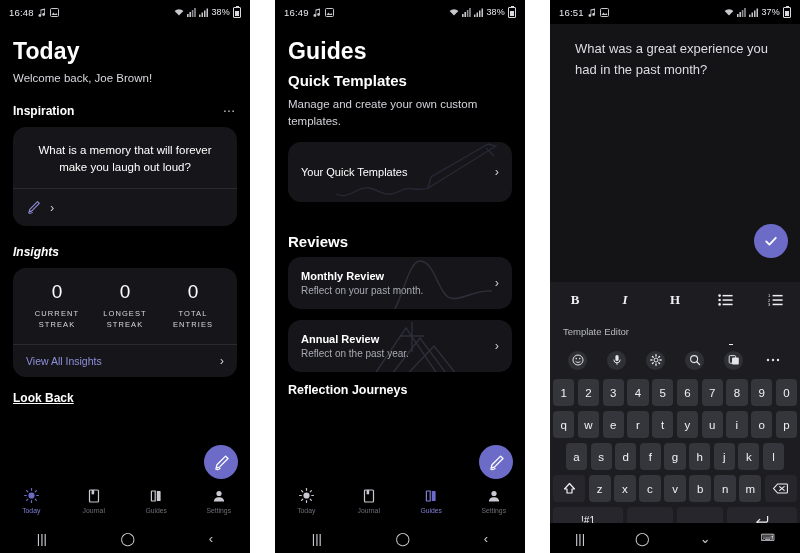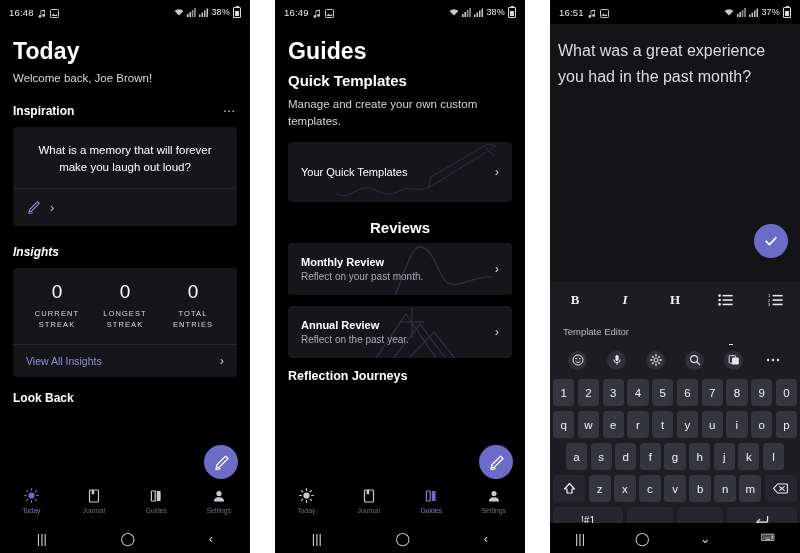--- a/index.html
+++ b/index.html
@@ -2,57 +2,57 @@
 <html><head>
 <meta charset="utf-8">
 <style>
   html,body{margin:0;padding:0;background:#ffffff;}
   body{width:800px;height:553px;font-family:"Liberation Sans",sans-serif;overflow:hidden;}
   .stage{position:relative;width:800px;height:553px;background:#ffffff;display:flex;gap:25px;}
   .phone{position:relative;width:250px;height:553px;background:#000000;overflow:hidden;flex:0 0 250px;}
 
   
   .statusbar{height:24px;display:flex;align-items:center;justify-content:space-between;padding:0 9px;color:#e9e9ee;font-size:9.5px;letter-spacing:.2px;}
-  .sb-left{display:flex;align-items:flex-end;gap:4px;}
+  .sb-left{display:flex;align-items:center;gap:4px;}
   .sb-right{display:flex;align-items:center;gap:3px;font-size:9px;}
   .sb-ico{display:inline-block;opacity:.92;line-height:1;}
   .battglyph{display:inline-block;width:6px;height:9px;border:1px solid #d8d8de;border-radius:1px;position:relative;}
   .battglyph:before{content:"";position:absolute;left:1px;right:1px;bottom:1px;height:45%;background:#d8d8de;}
   .battglyph:after{content:"";position:absolute;top:-2px;left:1.5px;width:3px;height:1px;background:#d8d8de;}
 
   
   .scr{position:relative;height:529px;overflow:hidden;}
   .pad{padding:0 13px;}
   h1.title{color:#ffffff;font-size:23px;font-weight:700;margin:14px 0 7px 0;letter-spacing:.1px;}
   .welcome{color:#d9d9e0;font-size:11.5px;margin:0 0 20px 0;}
   .sec-head{display:flex;align-items:flex-start;justify-content:space-between;margin:0 0 9px 0;}
   .sec-title{color:#ffffff;font-size:12px;font-weight:600;}
   .dots{color:#cfcfd6;font-size:13px;letter-spacing:1.5px;line-height:8px;}
-  .card{background:#16161a;border-radius:4px;position:relative;overflow:hidden;}
+  .card{background:#16161a;border-radius:13px;position:relative;overflow:hidden;}
   .chev{color:#cfcfd6;font-size:12.5px;line-height:1;}
 
   
   .insp{padding:15px 13px 0 13px;}
   .insp-q{color:#ffffff;font-size:11.5px;line-height:1.45;text-align:center;padding:0 4px 13px 4px;}
   .insp-div{height:1px;background:#2a2a31;margin:0 -13px;}
   .insp-cta{display:flex;align-items:center;gap:9px;padding:11px 0 11px 0;}
   .insp-cta .lbl{color:#8f8fdc;font-size:11px;flex:1;}
   .pencil-sm{width:15px;height:15px;flex:0 0 15px;}
 
   
   .ins-card{padding:14px 10px 0 10px;}
   .stats{display:flex;}
   .stat{flex:1;text-align:center;}
   .stat .num{color:#ffffff;font-size:19px;font-weight:400;line-height:1.1;}
   .stat .cap{color:#d7d7de;font-size:7.5px;letter-spacing:1.1px;line-height:1.45;margin-top:6px;text-transform:uppercase;}
   .ins-div{height:1px;background:#2a2a31;margin:13px -10px 0 -10px;}
   .ins-cta{display:flex;align-items:flex-end;justify-content:space-between;padding:10px 3px;}
   .ins-cta .lbl{color:#8f8fdc;font-size:10.5px;}
 
-  .lookback{color:#ffffff;font-size:12px;font-weight:600;margin-top:14px;}
+  .lookback{color:#ffffff;font-size:12px;font-weight:600;margin-top:14px;text-decoration:underline;}
 
   
   .fab{position:absolute;right:12px;width:34px;height:34px;border-radius:50%;background:#6c6cc8;display:flex;align-items:center;justify-content:center;box-shadow:0 2px 7px rgba(0,0,0,.55);}
   .fab.p1{bottom:74px;}
   .fab.p2{bottom:74px;}
 
   
   .bnav{position:absolute;left:0;right:0;bottom:30px;height:44px;display:flex;align-items:center;background:#000;}
   .bnav .item{flex:1;display:flex;flex-direction:column;align-items:center;gap:4px;}
   .bnav .ic{height:15px;display:flex;align-items:center;}
@@ -70,21 +70,21 @@
   .rev-card{padding:13px 13px;margin-bottom:11px;}
   .rev-row{display:flex;align-items:center;}
   .rev-txt{flex:1;}
   .rev-t{color:#ffffff;font-size:11px;font-weight:700;margin-bottom:3px;}
   .rev-s{color:#a9a9b4;font-size:10px;}
   .wm{position:absolute;inset:0;pointer-events:none;opacity:.5;}
   .rj{color:#ffffff;font-size:12.5px;font-weight:600;margin-top:4px;}
 
   
   .editor{background:#141417;height:529px;position:relative;}
-  .ed-text{color:#dcdce3;font-size:16px;line-height:1.65;padding:14px 13px 0 8px;}
+  .ed-text{color:#dcdce3;font-size:13px;line-height:1.65;padding:14px 13px 0 25px;}
   .check-fab{position:absolute;right:12px;top:200px;width:34px;height:34px;border-radius:50%;background:#6c6cc8;display:flex;align-items:center;justify-content:center;}
   .fmtbar{position:absolute;left:0;right:0;top:258px;height:36px;background:#1d1d21;display:flex;align-items:center;border-bottom:1px solid #2c2c33;}
   .fmtbar .b{flex:1;text-align:center;color:#efeff4;font-size:13px;}
   .tmplbar{position:absolute;left:0;right:0;top:294px;height:27px;background:#1d1d21;display:flex;align-items:center;padding:0 13px;}
   .tmplbar .lbl{color:#b9b9c2;font-size:9.5px;width:96px;}
   .tmplbar .ic{width:48px;text-align:left;color:#22c55e;font-size:12px;margin-top:38px;}
   .kbtoolbar{position:absolute;left:0;right:0;top:321px;height:30px;background:#1d1d21;display:flex;align-items:center;justify-content:space-around;padding:0 8px;}
   .kbt{width:19px;height:19px;border-radius:50%;background:#2f2f36;display:flex;align-items:center;justify-content:center;color:#e4e4ea;}
   .kbt.plain{background:transparent;}
   .keyboard{position:absolute;left:0;right:0;top:351px;bottom:30px;background:#1d1d21;padding:4px 3px 0 3px;box-sizing:border-box;}
@@ -314,21 +314,21 @@
             <g fill="none" stroke="#3b3b52" stroke-width="1.3">
               <path d="M208 4 150 40l-10 6 3-11L200 2z"></path>
               <path d="M198 6 206 14"></path>
               <path d="M140 46c-10 4-18-2-26 2s-14 6-22 2-14-6-22-2-14 8-22 4"></path>
             </g>
           </svg>
           <span class="lbl">Your Quick Templates</span>
           <span class="chev">›</span>
         </div>
 
-        <div class="sub-h" style="margin-top:17px;text-align:center;">Reviews</div>
+        <div class="sub-h" style="margin-top:31px;">Reviews</div>
 
         <div class="card rev-card">
           <svg class="wm" viewBox="0 0 224 66">
             <path d="M96 62C112 62 118 4 132 4s18 30 28 36 28-8 44-6" fill="none" stroke="#49495f" stroke-width="1.4"></path>
           </svg>
           <div class="rev-row">
             <div class="rev-txt">
               <div class="rev-t">Monthly Review</div>
               <div class="rev-s">Reflect on your past month.</div>
             </div>

